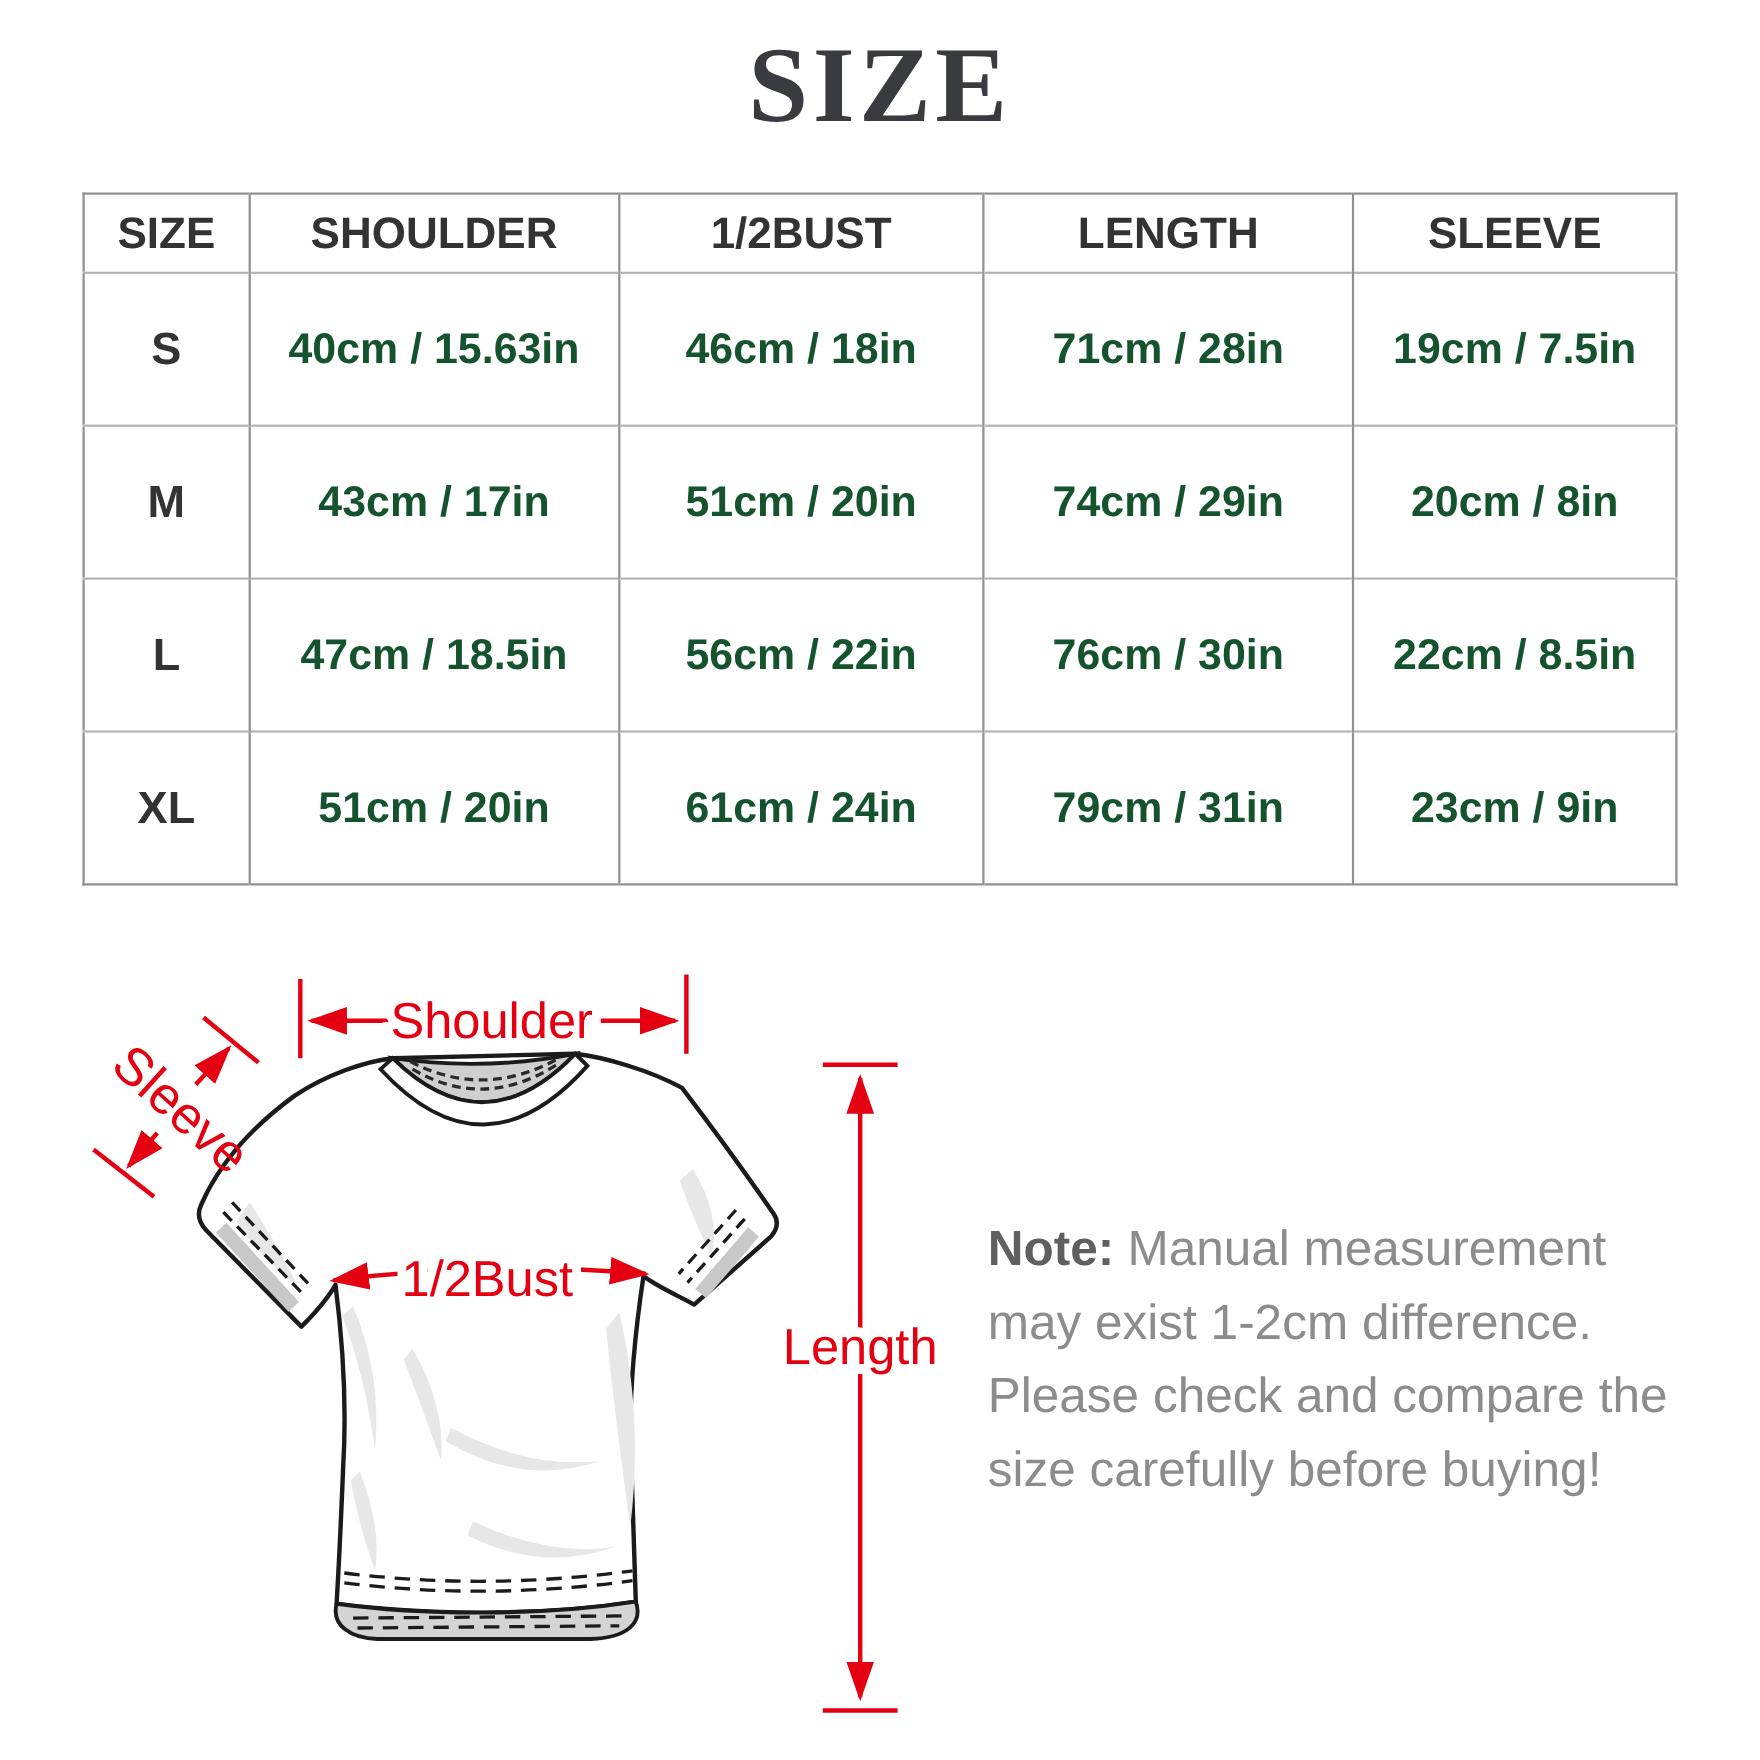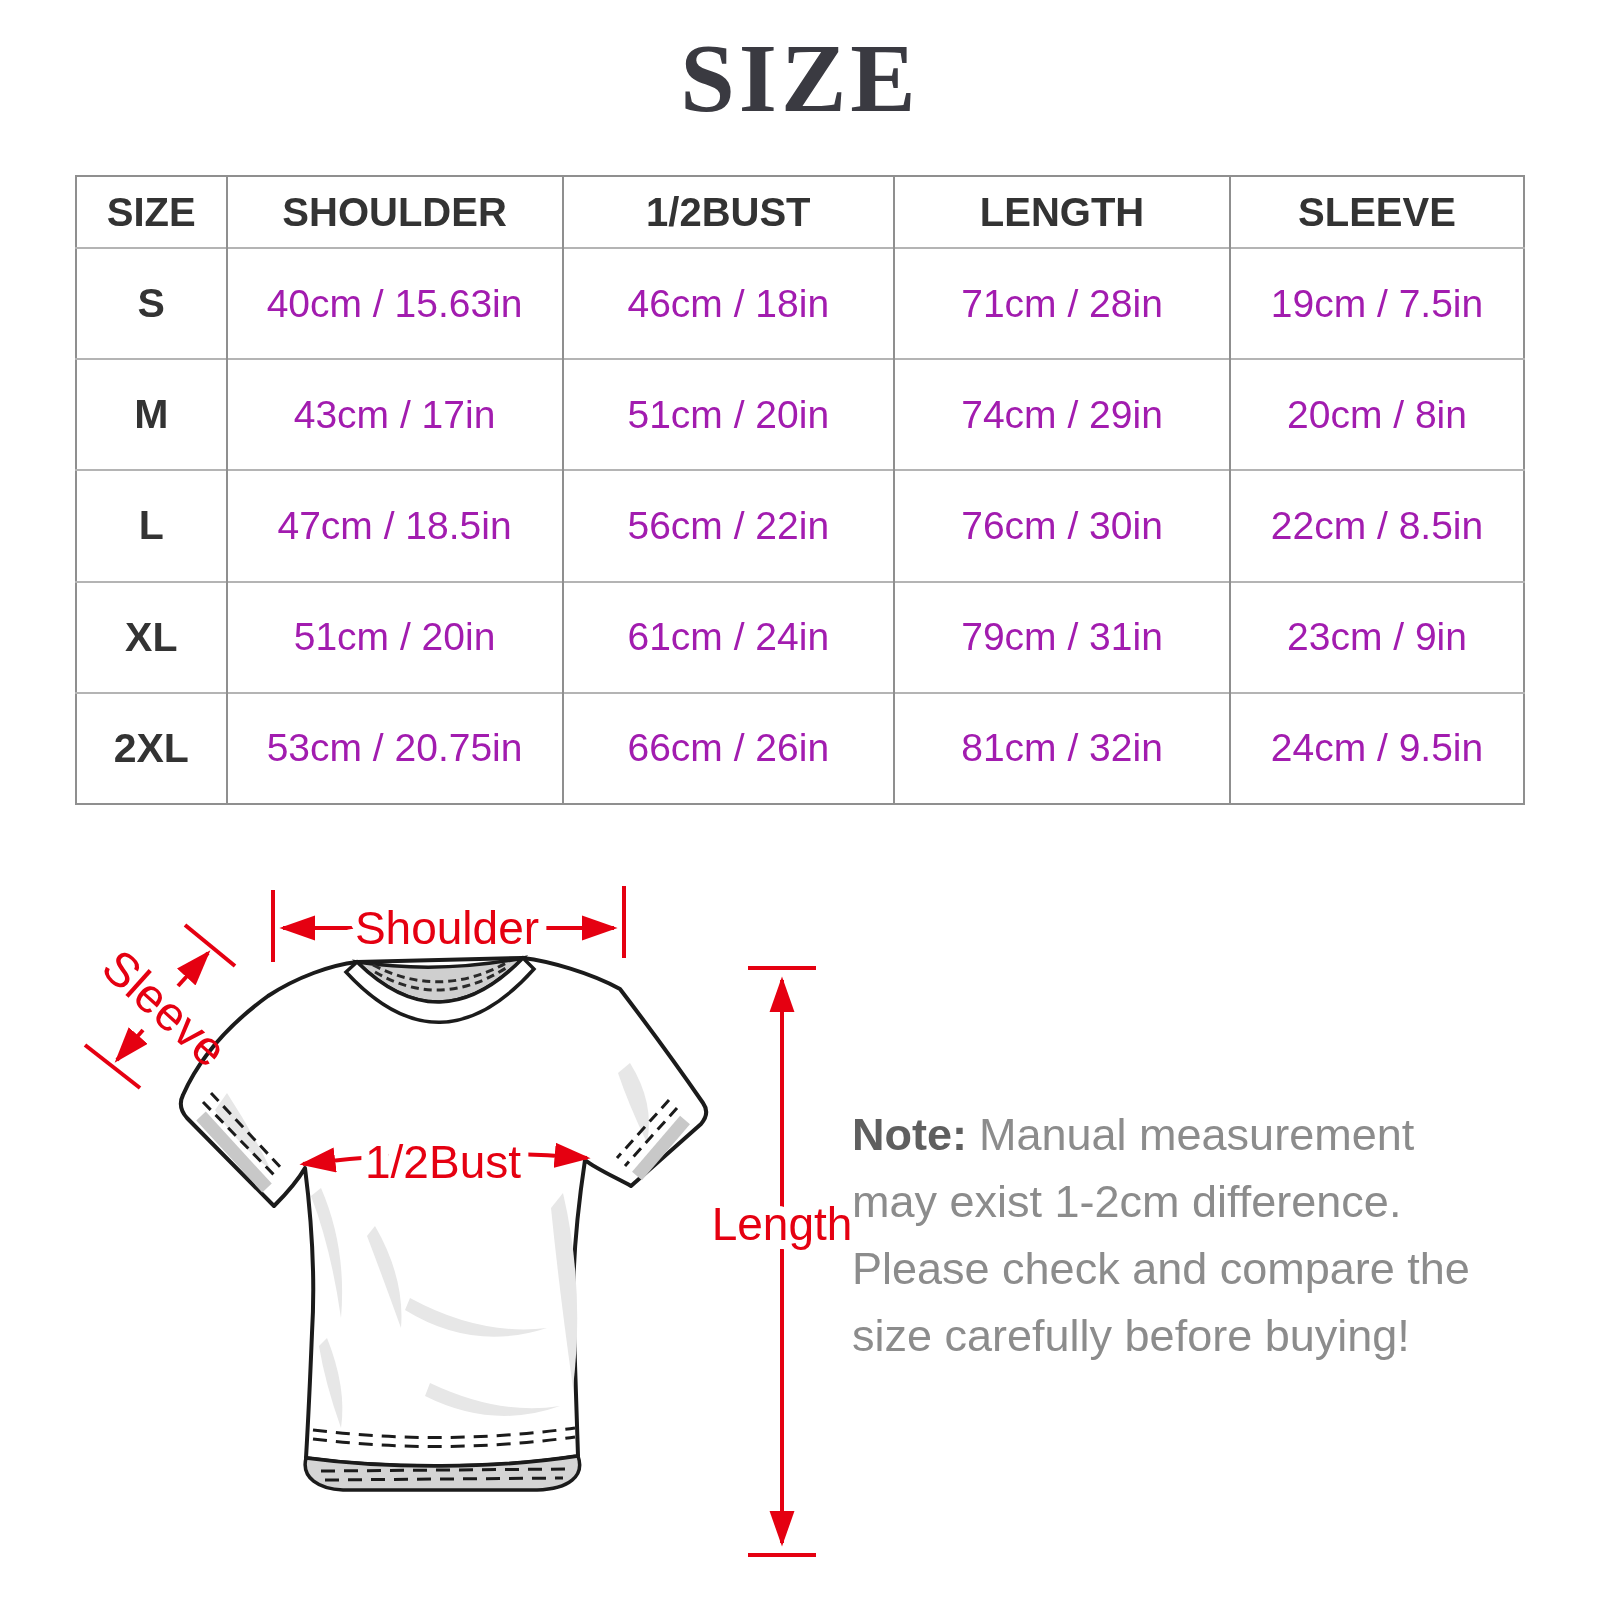--- a/index.html
+++ b/index.html
@@ -26,31 +26,31 @@
     border-left:2px solid #8f8f8f;
     border-top:2px solid #b4b4b4;
     text-align:center;vertical-align:middle;
     height:70px;padding:0;
   }
   table.size-table thead th{
     font-size:40px;font-weight:bold;color:#333333;
     border-top:none;
   }
   table.size-table td{
-    font-size:39px;color:#a21caf;font-weight:normal;
+    font-size:39px;color:#14532d;font-weight:bold;
   }
   table.size-table td.size-col{
     font-size:41px;font-weight:bold;color:#333333;
   }
   table.size-table th:first-child, table.size-table td:first-child{border-left:none;}
   
   .diagram-wrap{position:absolute;left:75px;top:858px;width:780px;height:722px;}
   
   .note{
-    position:absolute;left:852px;top:1056px;width:635px;
+    position:absolute;left:898px;top:1056px;width:635px;
     font-size:45px;line-height:67px;color:#8c8c8c;
   }
   .note b{color:#5f5f5f;font-weight:bold;margin-right:12px;}
 </style>
 </head>
 <body>
 
 <h1 class="page-title">SIZE</h1>
 
 <table class="size-table">
@@ -91,27 +91,20 @@
         <td>56cm / 22in</td>
         <td>76cm / 30in</td>
         <td>22cm / 8.5in</td>
       </tr>
       <tr>
         <td class="size-col">XL</td>
         <td>51cm / 20in</td>
         <td>61cm / 24in</td>
         <td>79cm / 31in</td>
         <td>23cm / 9in</td>
-      </tr>
-      <tr>
-        <td class="size-col">2XL</td>
-        <td>53cm / 20.75in</td>
-        <td>66cm / 26in</td>
-        <td>81cm / 32in</td>
-        <td>24cm / 9.5in</td>
       </tr>
     </tbody>
 </table>
 
 <div class="diagram-wrap">
 <svg width="780" height="722" viewBox="0 0 780 722" xmlns="http://www.w3.org/2000/svg">
   <defs>
     <marker id="ah" viewBox="0 0 10 7" refX="9" refY="3.5" markerWidth="9" markerHeight="6.3" orient="auto-start-reverse" markerUnits="strokeWidth">
       <path d="M0,0 L10,3.5 L0,7 Z" fill="#e50011"></path>
     </marker>

